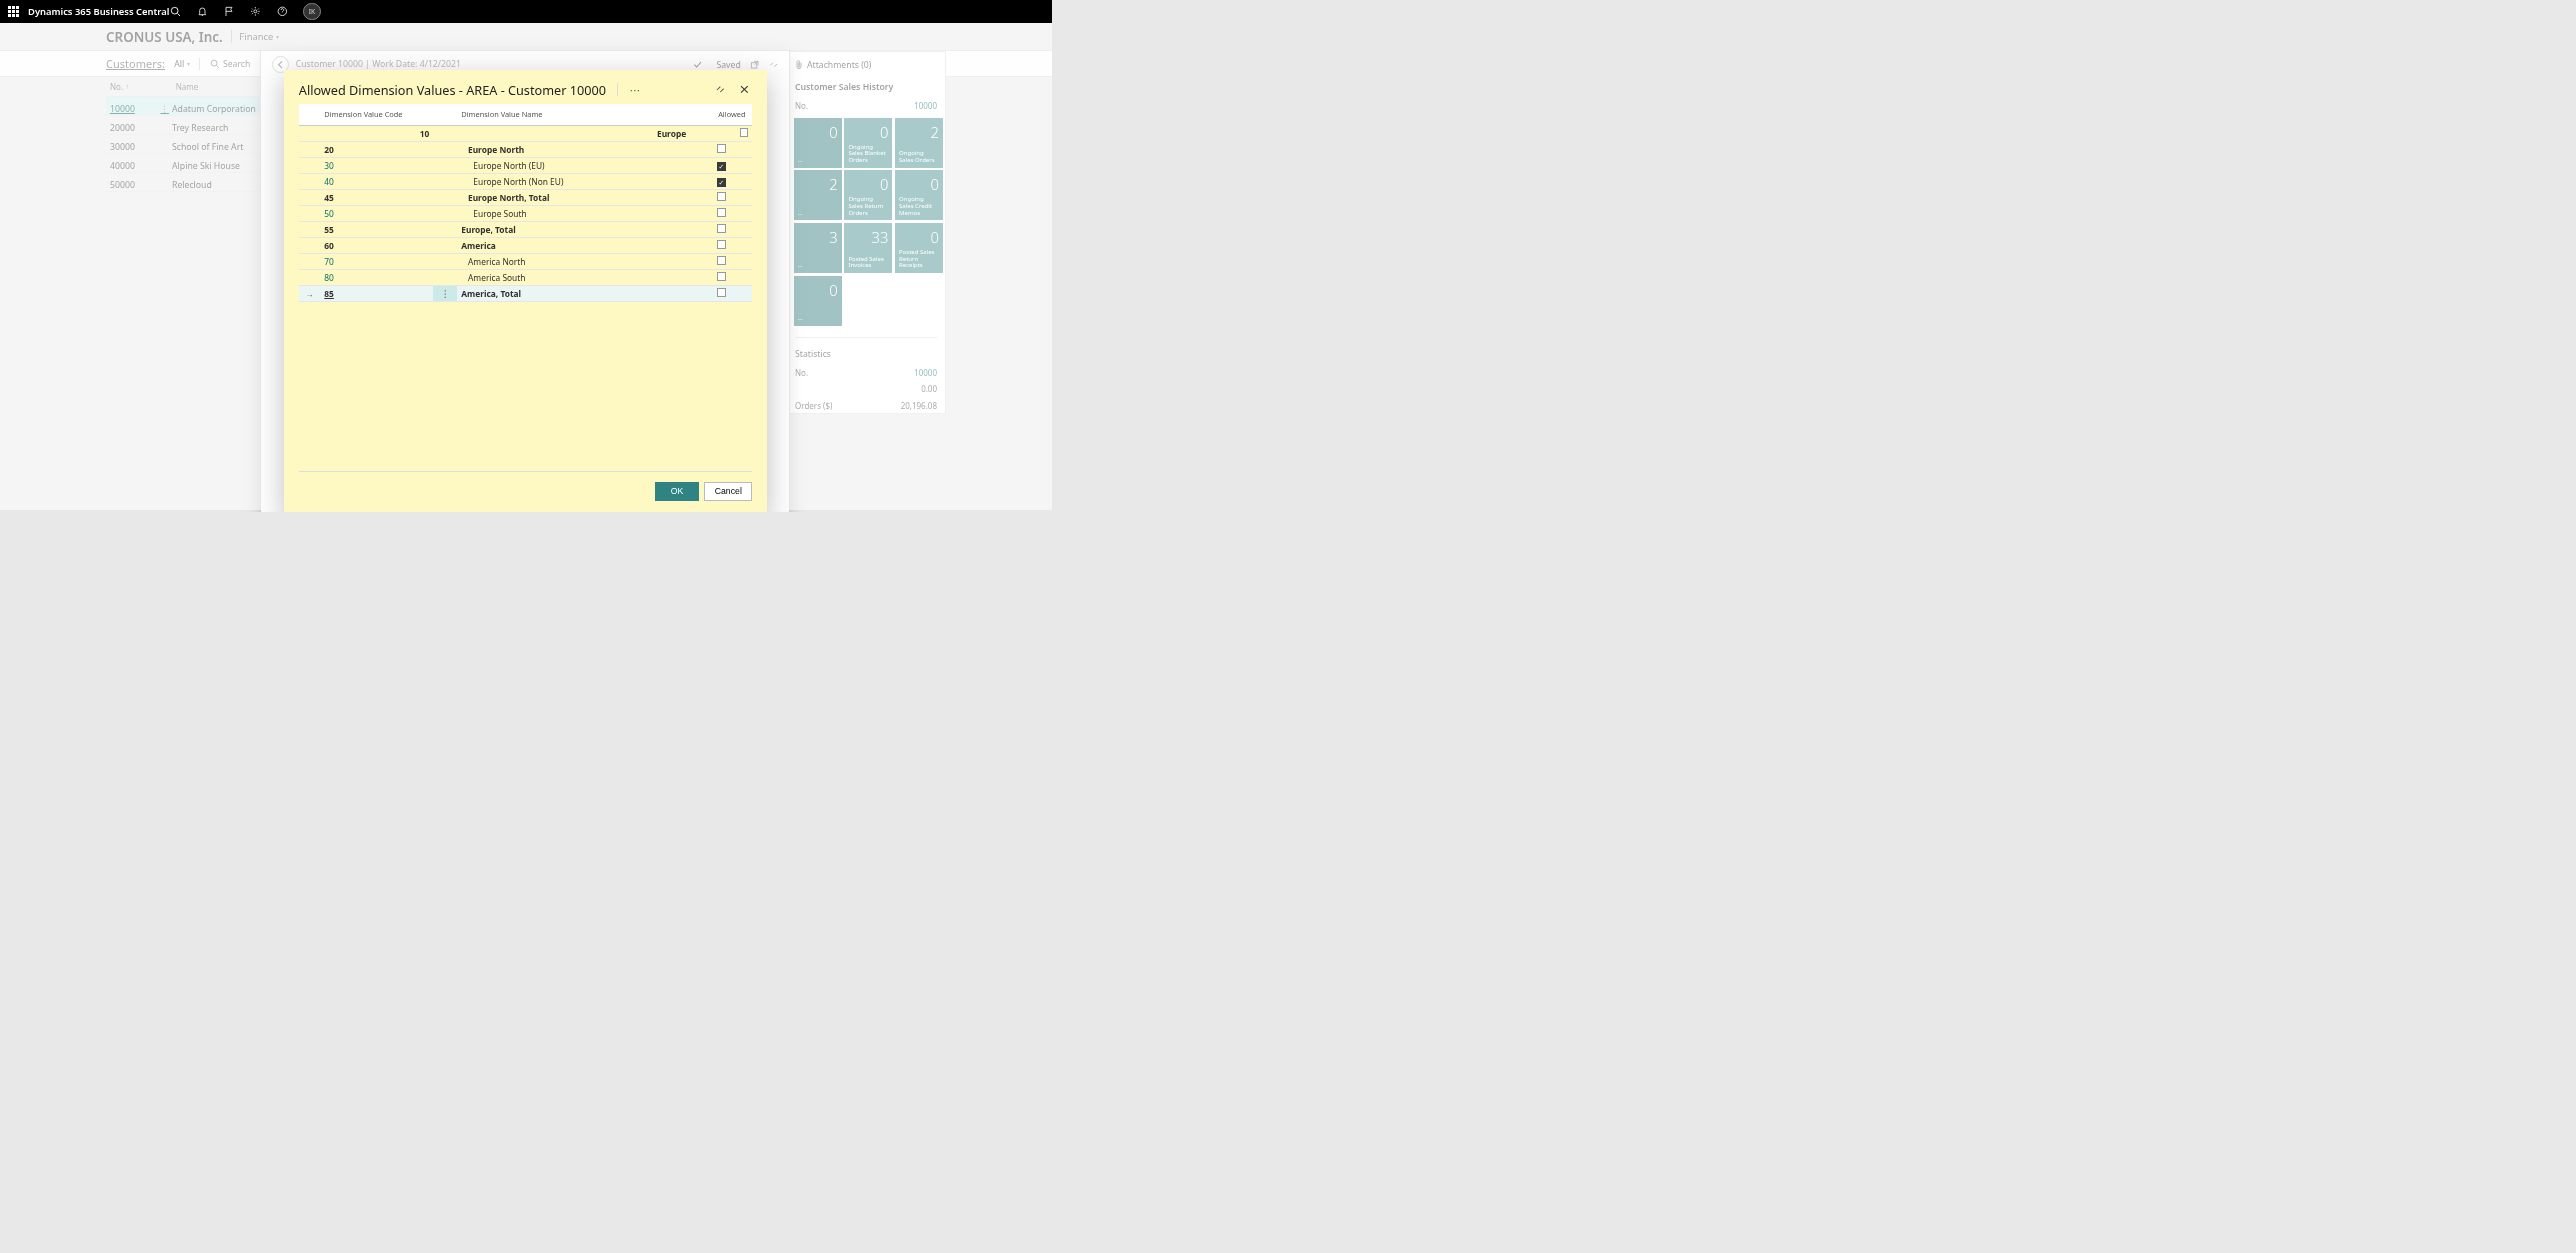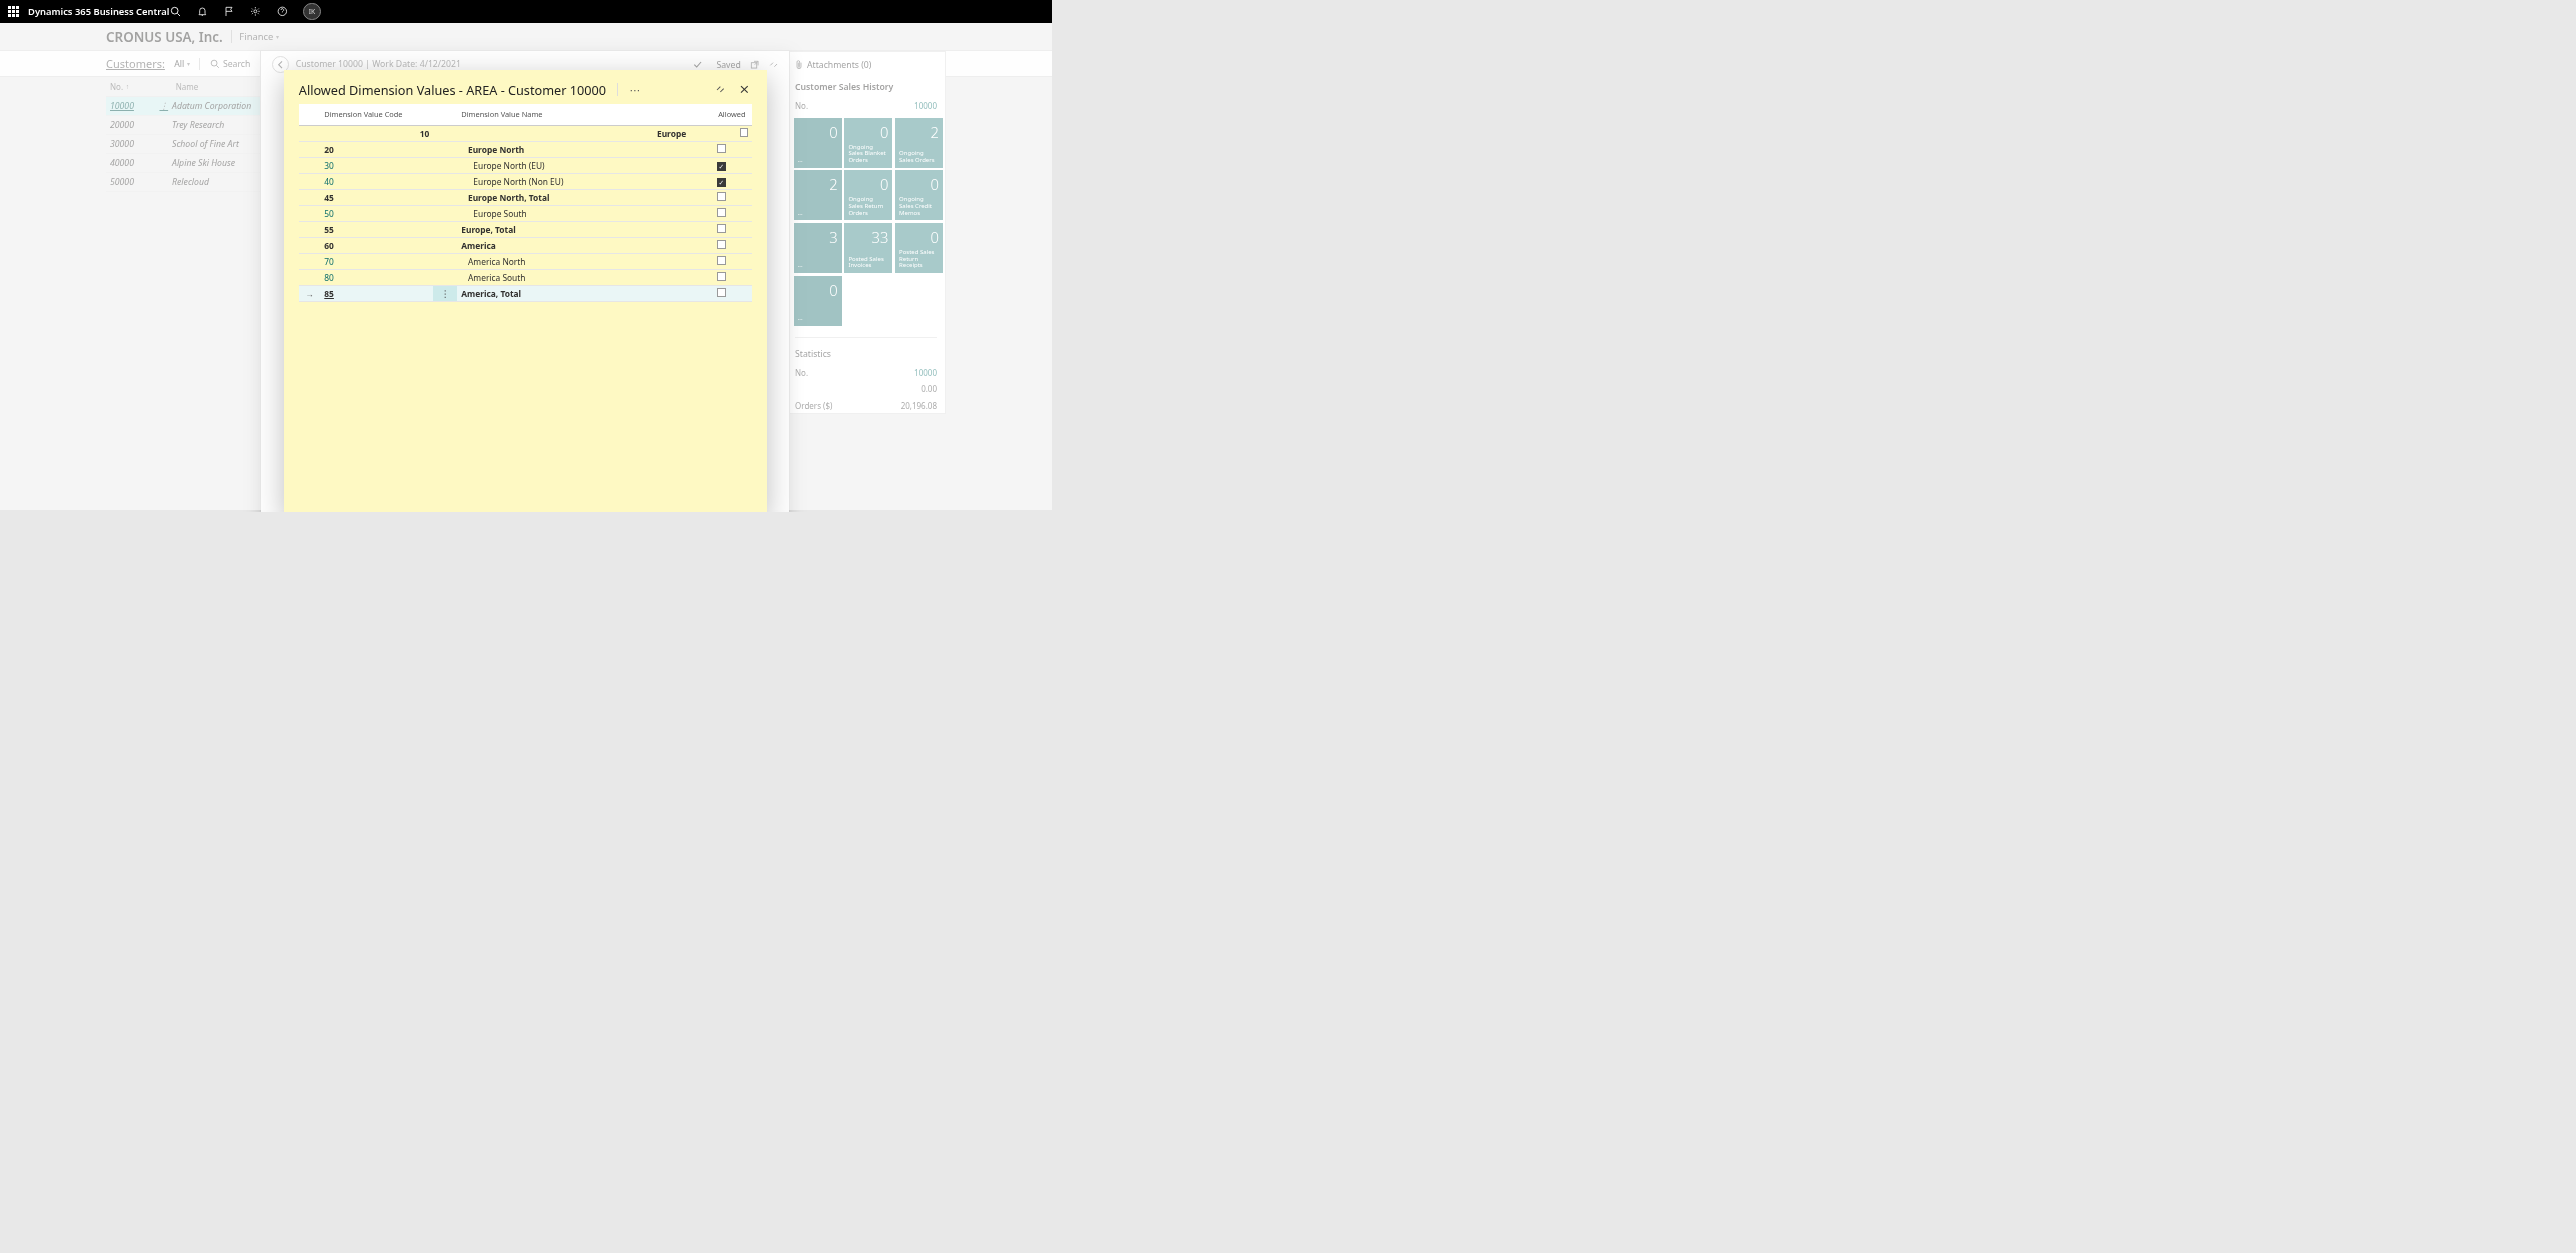--- a/index.html
+++ b/index.html
@@ -65,21 +65,21 @@
   .search-grp { display:flex; align-items:center; gap:4px; color:#555; font-size:8.7px; cursor:pointer;}
   .plus { font-size:10.7px; color:#555; cursor:pointer; }
   .subhead-right { display:flex; align-items:center; gap:10.7px; padding-right:106px; color:#666; }
   .subhead-right .ico { cursor:pointer; width:12px; display:flex; justify-content:center; }
 
   
   .grid-area { padding: 0 0 0 106px; }
   .grid-head { display:flex; height:20px; align-items:center; font-size:8px; color:#666; border-bottom:0.7px solid #ddd; width:154px;}
   .col-no-h { width:67px; padding-left:4px; display:flex; align-items:center; gap:2.7px;}
   .col-name-h { padding-left:2.7px;}
-  .grid-row { display:flex; height:19px; align-items:center; font-size:8.7px; border-bottom:0.7px solid #e3e3e3; width:154px;font-style:italic;}
+  .grid-row { display:flex; height:19px; align-items:flex-end; font-size:8.7px; border-bottom:0.7px solid #e3e3e3; width:154px;}
   .col-no { width:66px; padding-left:4px; color:#323130;}
   .col-name { }
   .grid-row.sel { background:#cdeaea; }
   .grid-row.sel .col-no { text-decoration:underline; color:#00504c; }
   .dots3 { width:9.4px; text-align:center; color:#555; cursor:pointer;}
 
   
   .factbox {
     position:absolute; right:106px; top:28px; width:160px; background:#fff;
     border:0.7px solid #ddd;
@@ -527,16 +527,20 @@
               <td class="code-col"><span class="codeval bold ul">85</span></td>
               <td class="more-col"><span class="more-dots">⋮</span></td>
               <td class="name-col"><span class="nameval bold">America, Total</span></td>
               <td class="chk-col"><span class="chkbox"></span></td>
             </tr>
           </tbody>
       </table>
     </div>
 
     <hr class="modal-sep">
+    <div class="modal-foot">
+      <button class="btn primary">OK</button>
+      <button class="btn">Cancel</button>
+    </div>
   </div>
 
 </div>
 
 
 </body></html>

